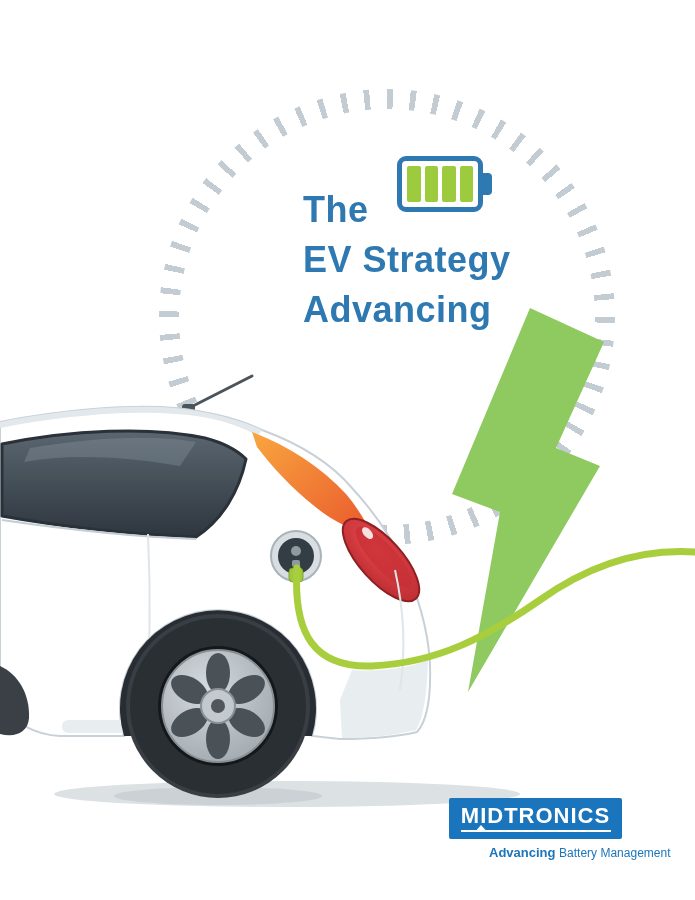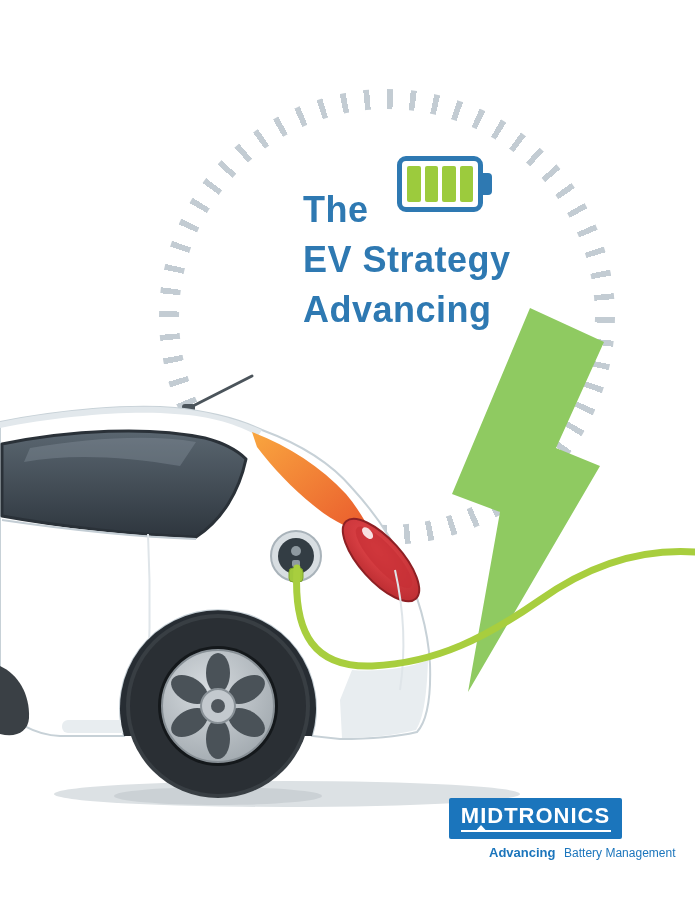--- a/index.html
+++ b/index.html
@@ -28,21 +28,21 @@
 
   .logo{position:absolute;left:449px;top:798px;z-index:6;width:173px;}
   .logo-box{background:var(--brand_blue);height:41px;display:flex;flex-direction:column;
         align-items:center;justify-content:center;border-radius:2px;}
   .brand-name{color:#fff;font-weight:bold;font-size:22px;letter-spacing:1px;line-height:1;}
   .logo-line{position:relative;width:150px;height:2px;background:#fff;margin-top:3px;}
   .logo-line::before{content:"";position:absolute;left:16px;top:-5px;width:9px;height:5px;
         background:#fff;clip-path:polygon(0 100%,50% 0,100% 100%);}
   .tagline{margin-top:6px;color:var(--brand_blue);font-size:13px;white-space:nowrap;}
   .tag-bold{font-weight:bold;margin-left:40px;}
-  .tag-rest{margin-left:5px;font-size:12px;}
+  .tag-rest{font-size:12px;}
 </style>
 </head>
 <body>
 
 <div class="page">
 
   <div class="dial"></div>
   <div class="dial-inner"></div>
 
   <svg class="bolt" width="695" height="900" viewBox="0 0 695 900">

